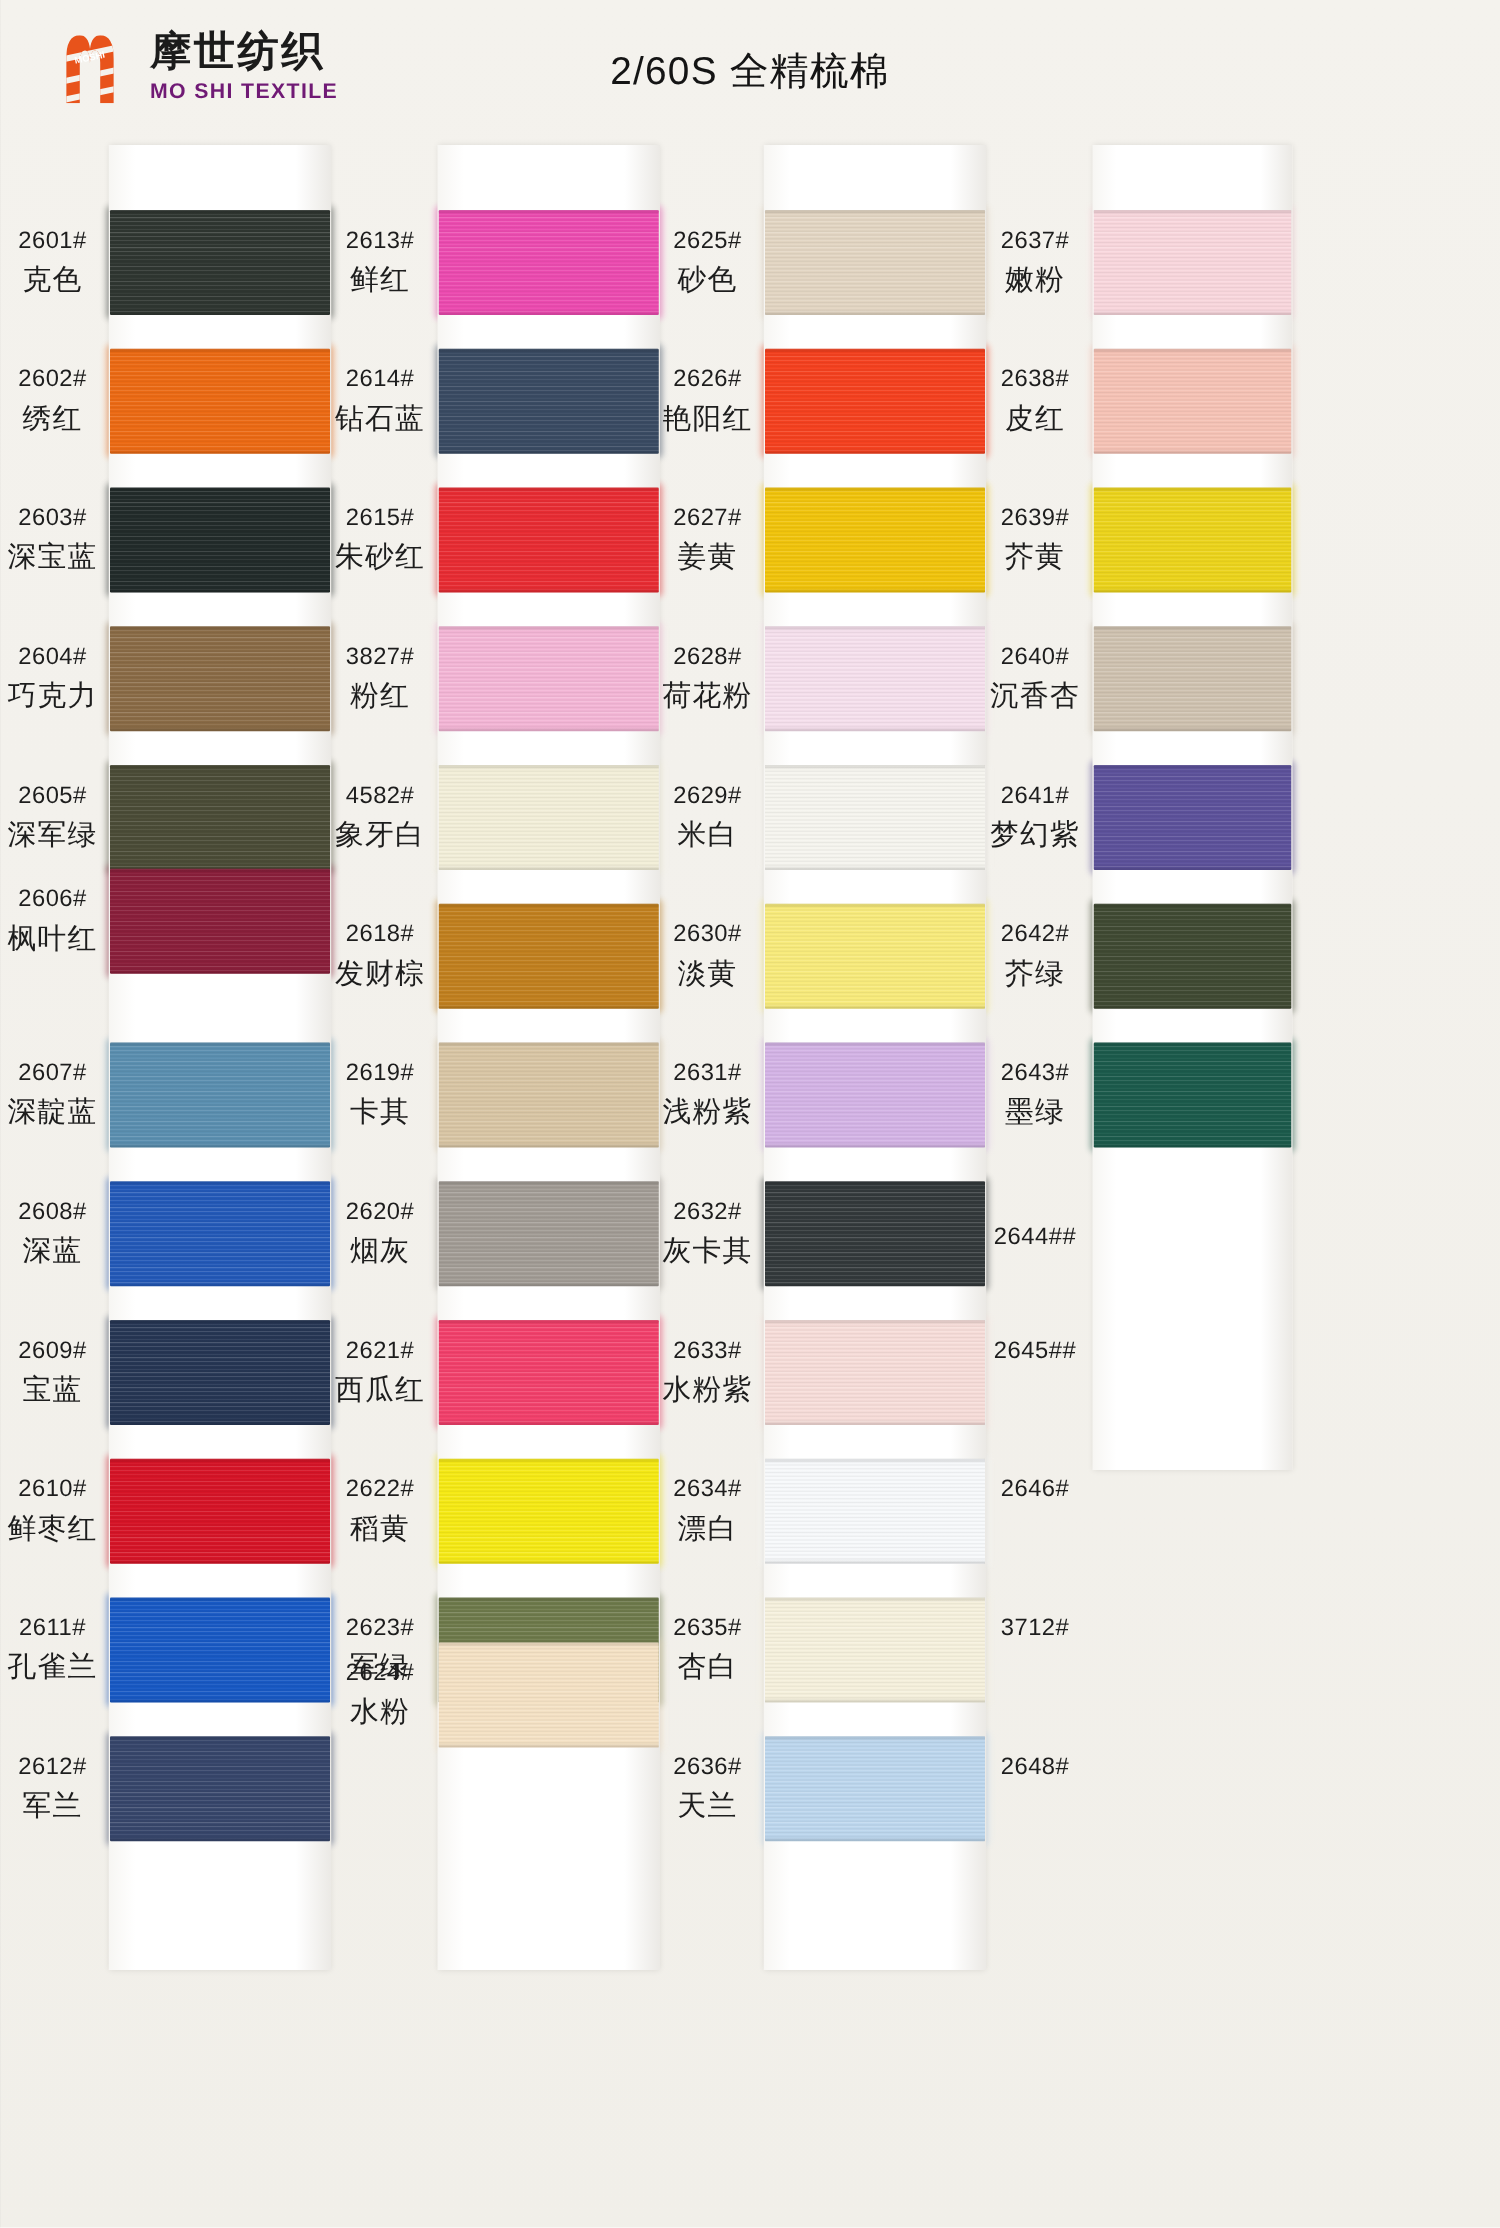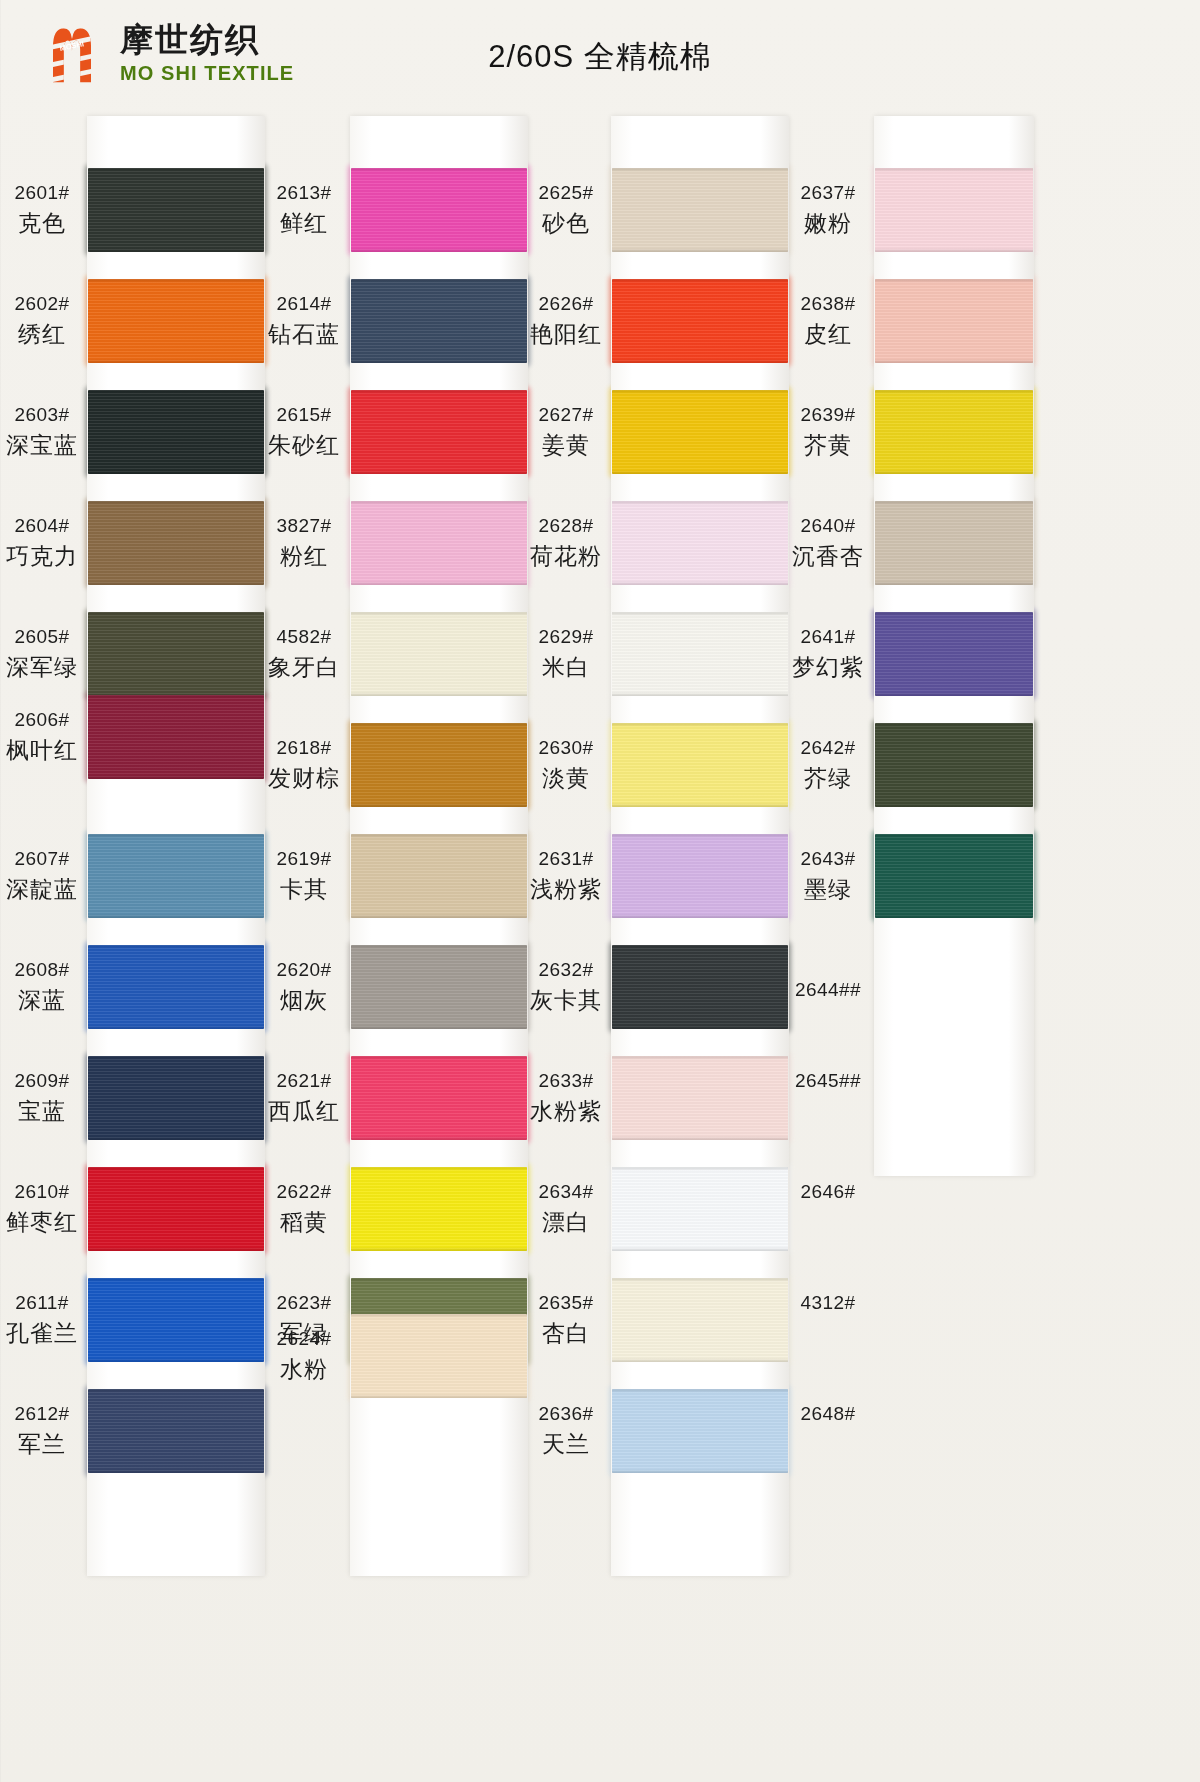--- a/index.html
+++ b/index.html
@@ -24,21 +24,21 @@
     position: absolute; left: 38px; top: 20px;
     display: flex; align-items: center; gap: 14px;
   }
   #logo-mark { width: 68px; height: 68px; display: block; }
   #logo-text-block { display: flex; flex-direction: column; justify-content: center; }
   #brand-cn {
     font-size: 33px; font-weight: 700; letter-spacing: 2px; color: #1b1b1b;
     line-height: 1.12;
   }
   #brand-en {
-    font-size: 20px; font-weight: 600; letter-spacing: 1.1px; color: #4d7c0f;
+    font-size: 17px; font-weight: 600; letter-spacing: 1.1px; color: #701a75;
     line-height: 1.3; margin-top: 2px;
   }
   #card-title {
     position: absolute; left: 0; top: 36px; width: 1200px;
     text-align: center; font-size: 31px; color: #141414; letter-spacing: 1px;
   }
 
   
   #board { position: absolute; left: 0; top: 108px; width: 1200px; height: 1674px; }
 
@@ -608,21 +608,21 @@
         </div>
         <div class="row" style="top: 1053px;">
           <div class="label">
             <span class="code">2646#</span>
             <span class="name"></span>
           </div>
           <div class="yarn empty"></div>
         </div>
         <div class="row" style="top: 1164px;">
           <div class="label">
-            <span class="code">4312#</span>
+            <span class="code">3712#</span>
             <span class="name"></span>
           </div>
           <div class="yarn empty"></div>
         </div>
         <div class="row" style="top: 1275px;">
           <div class="label">
             <span class="code">2648#</span>
             <span class="name"></span>
           </div>
           <div class="yarn empty"></div>

